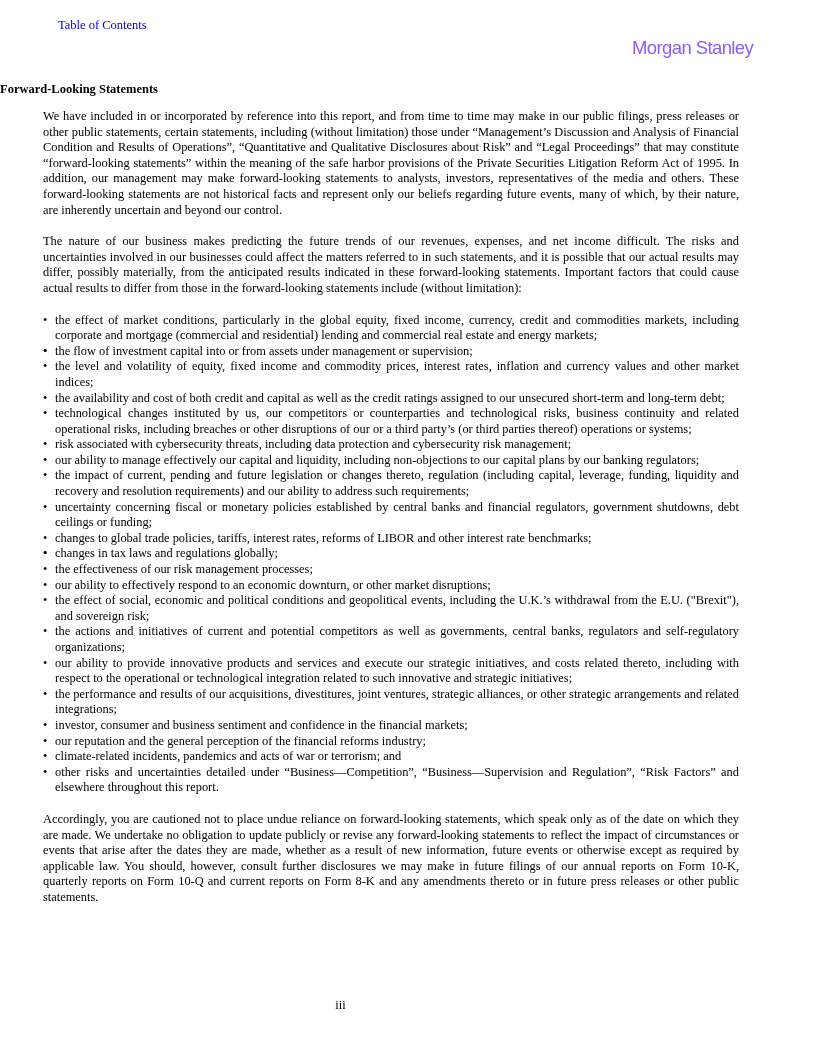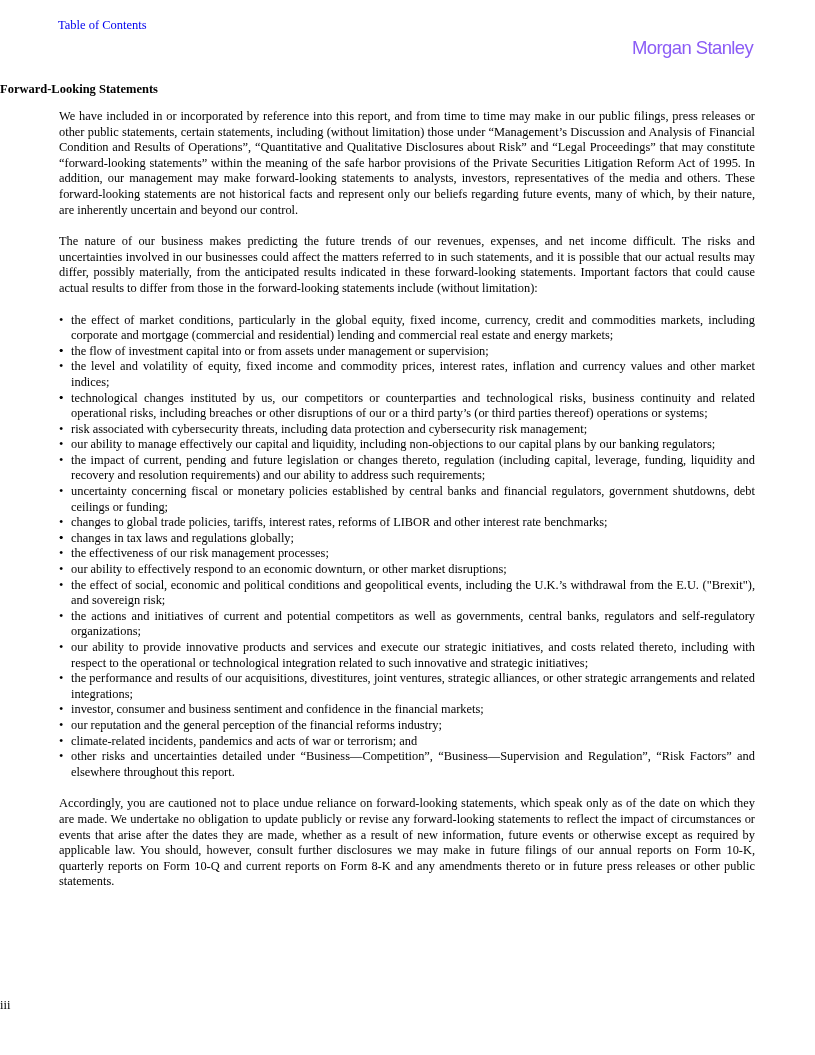--- a/index.html
+++ b/index.html
@@ -4,45 +4,45 @@
 <style>
   html, body { margin: 0; padding: 0; background: #ffffff; }
   body { width: 815px; height: 1055px; position: relative; overflow: hidden;
          font-family: "Liberation Serif", serif; color: #000; }
   .toc-link { position: absolute; left: 58px; top: 18px; font-size: 12.5px;
               color: #0000ee; cursor: pointer; }
   .logo { position: absolute; left: 632px; top: 37px; font-family: "Liberation Sans", sans-serif;
           font-size: 18.5px; letter-spacing: -0.6px; color: #8b5cf6; }
   .title { position: absolute; left: 0; width: 685px; top: 82px; text-align: left;
            font-weight: bold; font-size: 12.5px; }
-  .content { position: absolute; left: 59px; width: 696px; top: 109px; font-size: 12.4px;
+  .content { position: absolute; left: 43px; width: 696px; top: 109px; font-size: 12.4px;
              line-height: 15.6px; text-align: justify; }
   p { margin: 0 0 16px 0; }
   ul { margin: 0 0 16px 0; padding: 0; list-style: none; }
   li { position: relative; padding-left: 12px; }
   li .bullet { position: absolute; left: 0; top: 0; }
-  .page-num { position: absolute; left: 0; width: 681px; top: 998px; font-size: 12.5px; }
+  .page-num { position: absolute; left: 0; width: 681px; top: 998px; text-align: center; font-size: 12.5px; }
 </style>
 </head>
 <body>
 
 <a class="toc-link">Table of Contents</a>
 <div class="logo">Morgan Stanley</div>
 
 <div class="title">Forward-Looking Statements</div>
 
 <div class="content">
   <p>We have included in or incorporated by reference into this report, and from time to time may make in our public filings, press releases or other public statements, certain statements, including (without limitation) those under “Management’s Discussion and Analysis of Financial Condition and Results of Operations”, “Quantitative and Qualitative Disclosures about Risk” and “Legal Proceedings” that may constitute “forward-looking statements” within the meaning of the safe harbor provisions of the Private Securities Litigation Reform Act of 1995. In addition, our management may make forward-looking statements to analysts, investors, representatives of the media and others. These forward-looking statements are not historical facts and represent only our beliefs regarding future events, many of which, by their nature, are inherently uncertain and beyond our control.</p>
   <p>The nature of our business makes predicting the future trends of our revenues, expenses, and net income difficult. The risks and uncertainties involved in our businesses could affect the matters referred to in such statements, and it is possible that our actual results may differ, possibly materially, from the anticipated results indicated in these forward-looking statements. Important factors that could cause actual results to differ from those in the forward-looking statements include (without limitation):</p>
   <ul id="factor-list">
       <li><span class="bullet">•</span><span>the effect of market conditions, particularly in the global equity, fixed income, currency, credit and commodities markets, including corporate and mortgage (commercial and residential) lending and commercial real estate and energy markets;</span></li>
       <li><span class="bullet">•</span></li>
       <li><span class="bullet">•</span><span>the flow of investment capital into or from assets under management or supervision;</span></li>
       <li><span class="bullet">•</span><span>the level and volatility of equity, fixed income and commodity prices, interest rates, inflation and currency values and other market indices;</span></li>
-      <li><span class="bullet">•</span></li>
+      <li><span class="bullet">•</span><span>the availability and cost of both credit and capital as well as the credit ratings assigned to our unsecured short-term and long-term debt;</span></li>
       <li><span class="bullet">•</span><span>technological changes instituted by us, our competitors or counterparties and technological risks, business continuity and related operational risks, including breaches or other disruptions of our or a third party’s (or third parties thereof) operations or systems;</span></li>
       <li><span class="bullet">•</span><span>risk associated with cybersecurity threats, including data protection and cybersecurity risk management;</span></li>
       <li><span class="bullet">•</span><span>our ability to manage effectively our capital and liquidity, including non-objections to our capital plans by our banking regulators;</span></li>
       <li><span class="bullet">•</span><span>the impact of current, pending and future legislation or changes thereto, regulation (including capital, leverage, funding, liquidity and recovery and resolution requirements) and our ability to address such requirements;</span></li>
       <li><span class="bullet">•</span><span>uncertainty concerning fiscal or monetary policies established by central banks and financial regulators, government shutdowns, debt ceilings or funding;</span></li>
       <li><span class="bullet">•</span><span>changes to global trade policies, tariffs, interest rates, reforms of LIBOR and other interest rate benchmarks;</span></li>
       <li><span class="bullet">•</span></li>
       <li><span class="bullet">•</span><span>changes in tax laws and regulations globally;</span></li>
       <li><span class="bullet">•</span><span>the effectiveness of our risk management processes;</span></li>
       <li><span class="bullet">•</span><span>our ability to effectively respond to an economic downturn, or other market disruptions;</span></li>

